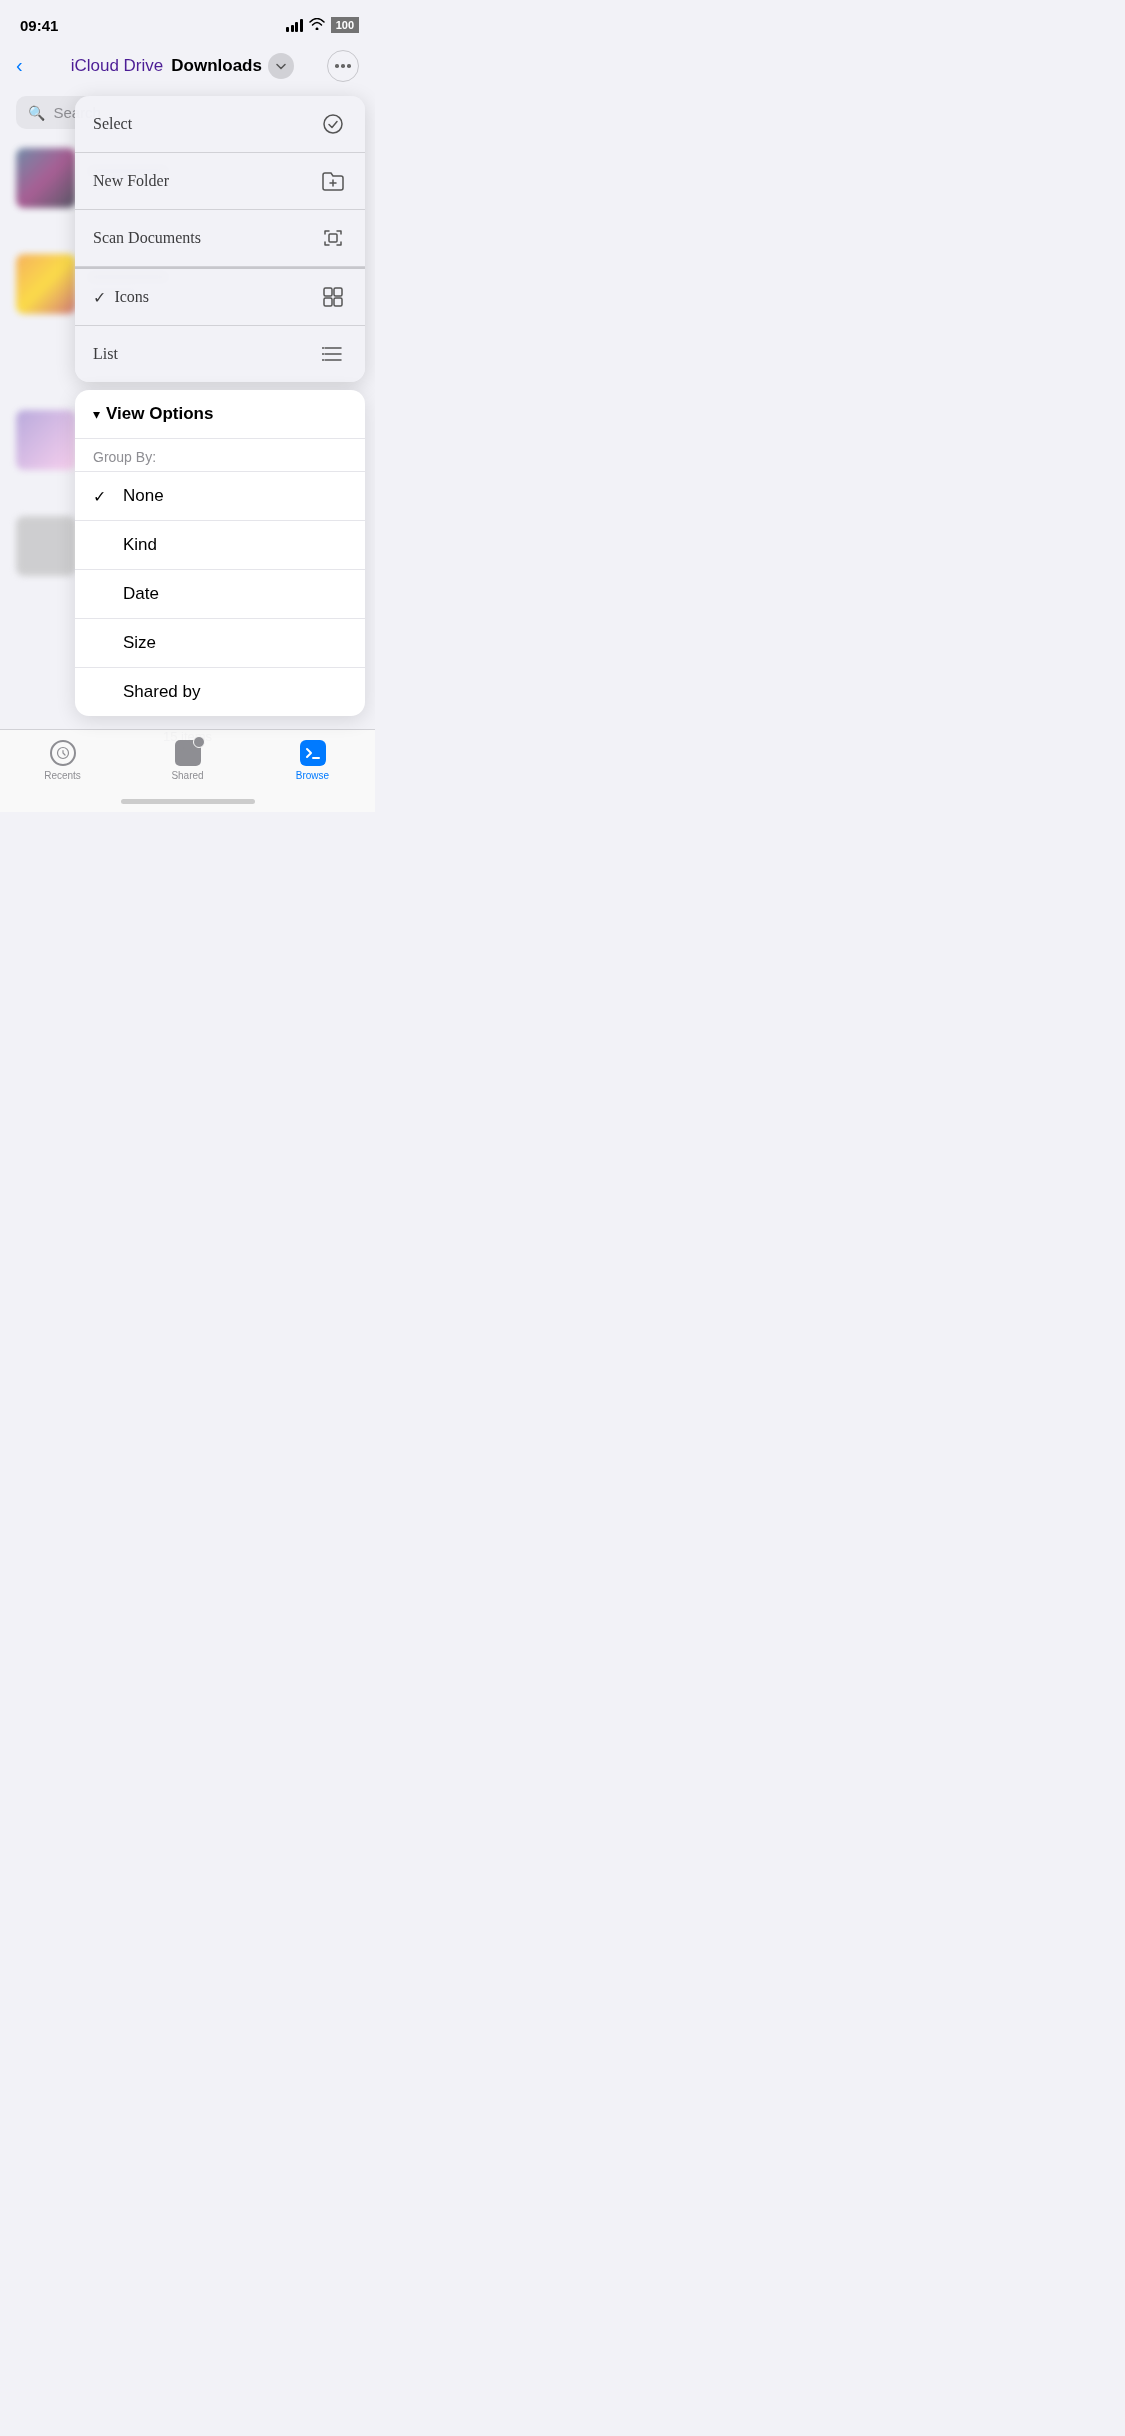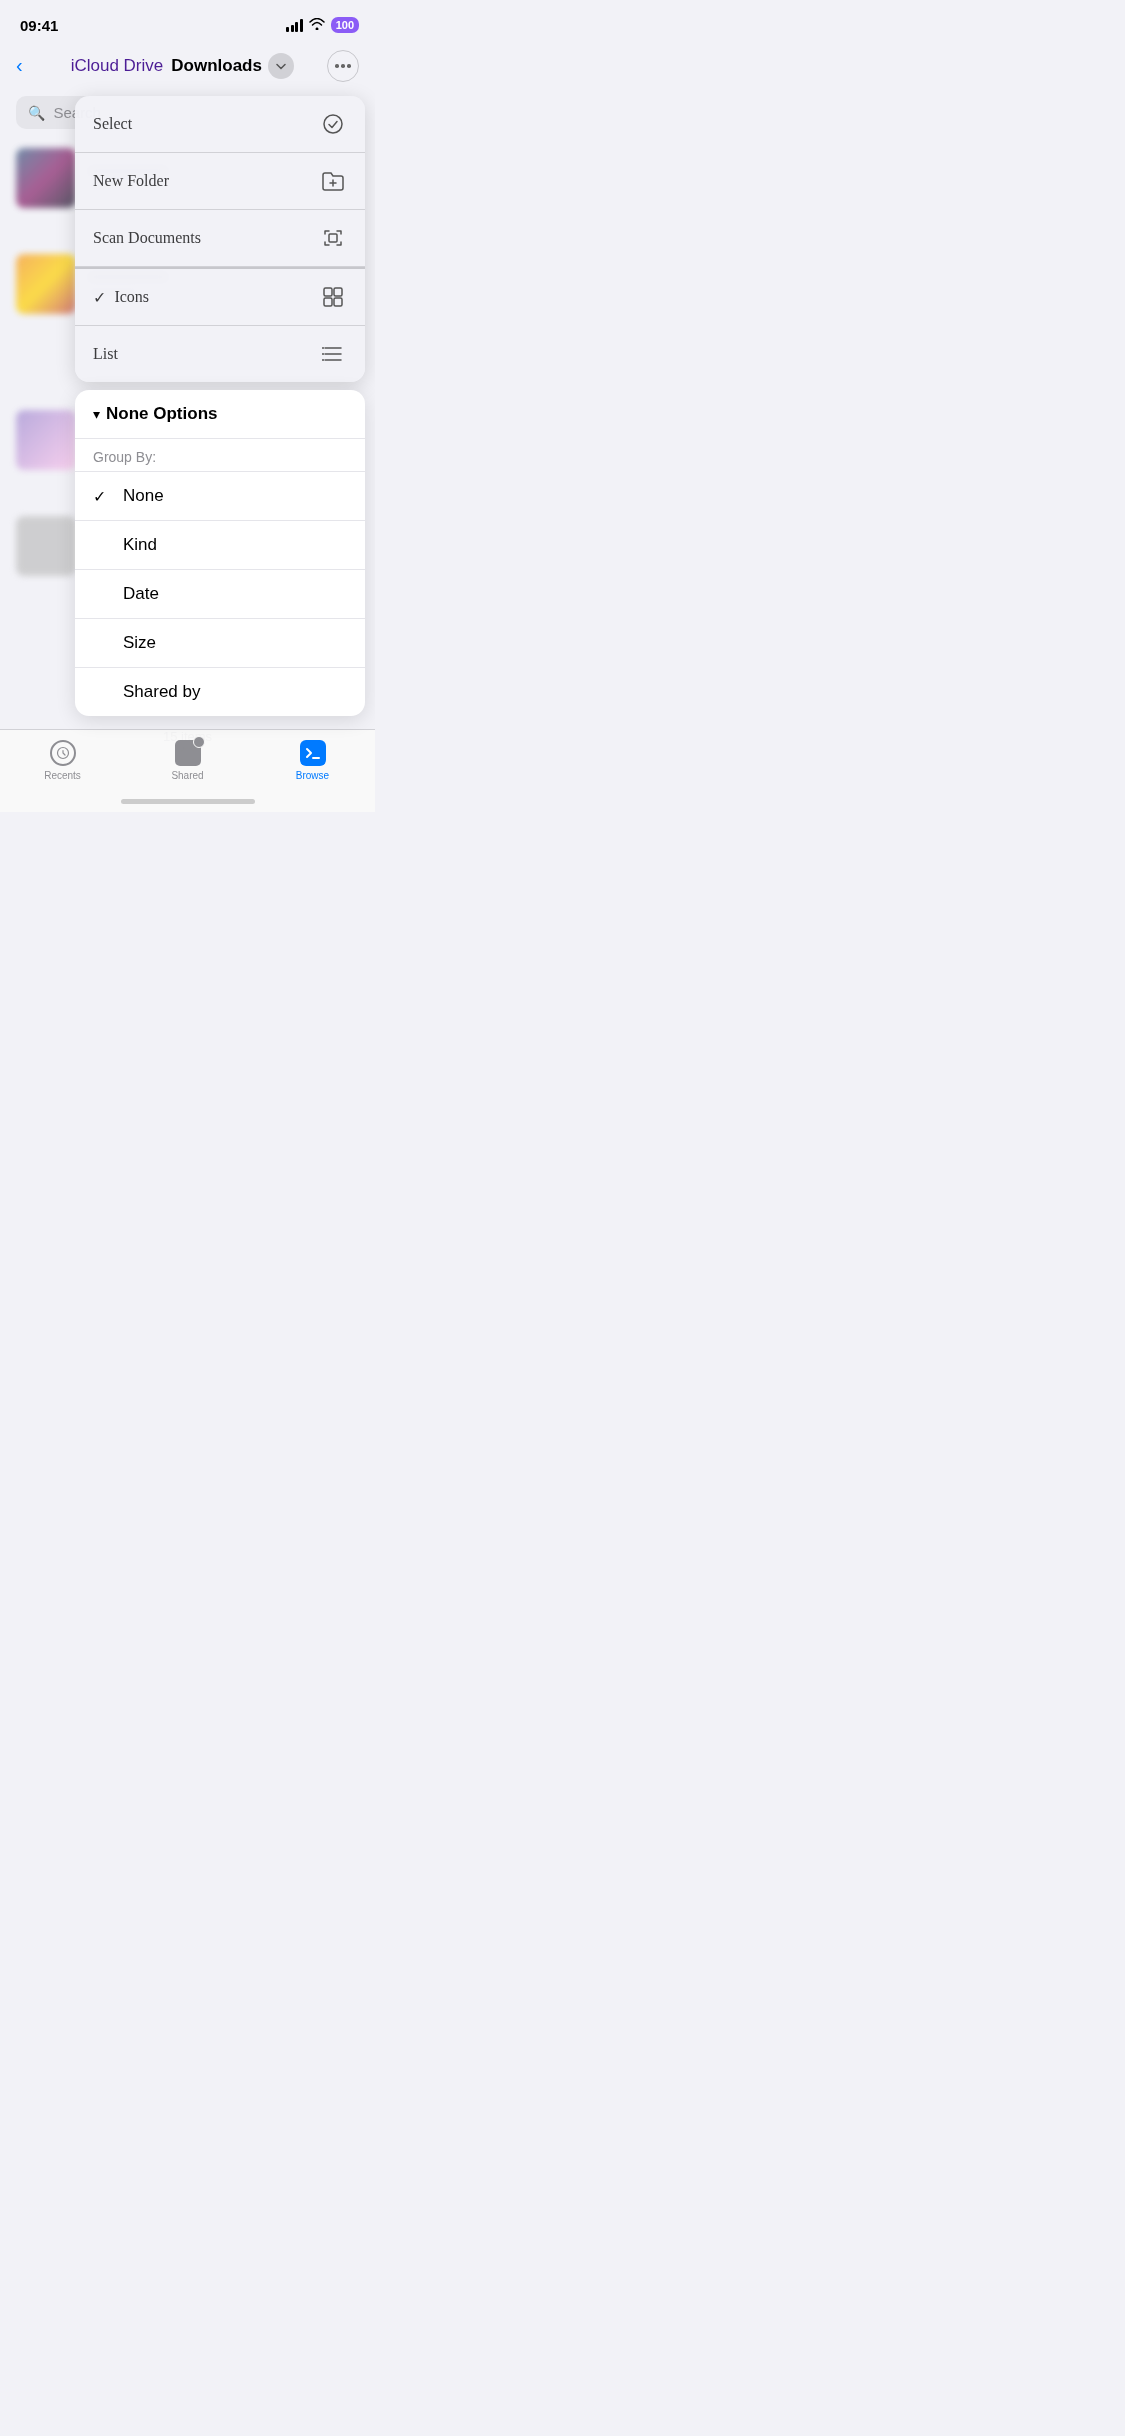--- a/index.html
+++ b/index.html
@@ -450,21 +450,21 @@
       <div class="signal-bar" style="height:13px;"></div>
     </div>
     <span class="wifi-icon">
       <svg width="16" height="12" viewBox="0 0 16 12" fill="none">
         <path d="M8 9.5C8.83 9.5 9.5 10.17 9.5 11S8.83 12.5 8 12.5 6.5 11.83 6.5 11 7.17 9.5 8 9.5z" fill="black"></path>
         <path d="M3.5 7C5 5.5 6.9 4.5 8 4.5c1.1 0 3 1 4.5 2.5" stroke="black" stroke-width="1.5" stroke-linecap="round" fill="none"></path>
         <path d="M1 4C3.2 1.8 5.5 0.5 8 0.5c2.5 0 4.8 1.3 7 3.5" stroke="black" stroke-width="1.5" stroke-linecap="round" fill="none"></path>
       </svg>
     </span>
     <div style="display:flex;align-items:center;gap:1px;">
-      <div style="background:#8b5cf6;border-radius:7px;padding:2px 5px;font-size:11px;font-weight:700;color:#fff;">
+      <div style="background:#737373;border-radius:0;padding:2px 5px;font-size:11px;font-weight:700;color:#fff;">
         <span>100</span>
       </div>
     </div>
   </div>
 </div>
 
 <div class="nav-bar">
   <div class="back-btn">
     <span class="back-chevron">‹</span>
     <span class="back-label">iCloud Drive</span>
@@ -561,21 +561,21 @@
         </svg>
       </div>
     </div>
 
   </div>
 
   <div class="menu-view-options">
 
     <div class="view-options-header">
       <span class="view-options-chevron">▾</span>
-      <span class="view-options-label">None Options</span>
+      <span class="view-options-label">View Options</span>
     </div>
 
     <div class="group-by-label">Group By:</div>
 
     <div class="vo-menu-item">
       <span class="check">✓</span>
       <span class="label">None</span>
     </div>
 
     <div class="vo-menu-item">

